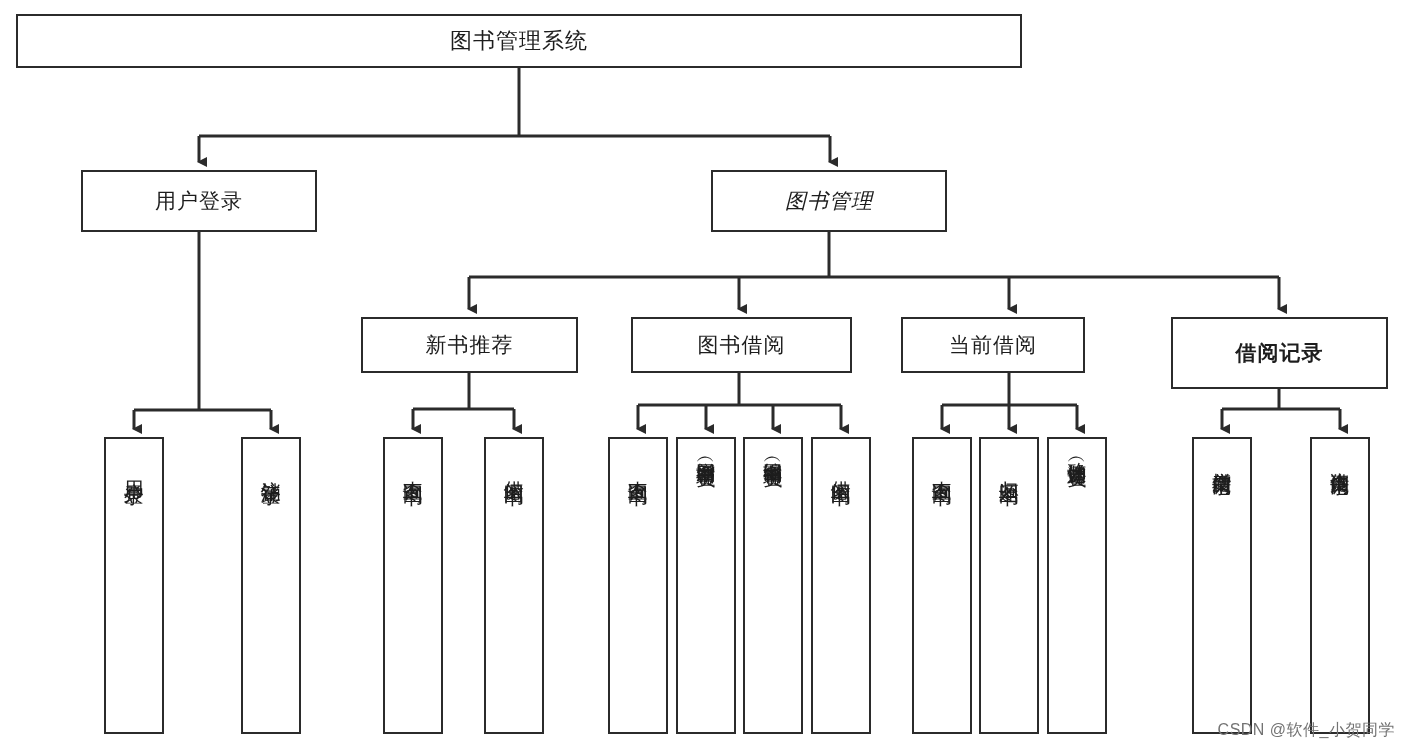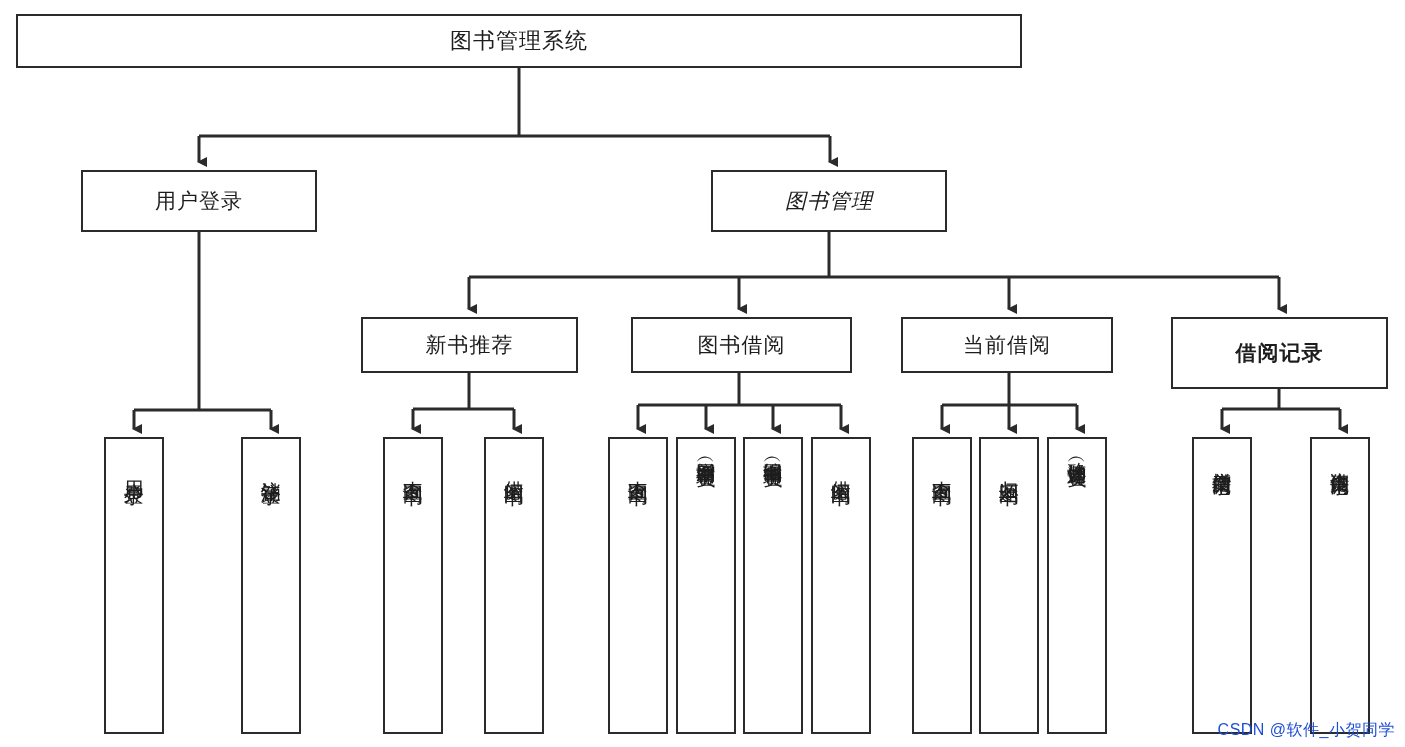--- a/index.html
+++ b/index.html
@@ -5,21 +5,21 @@
   html,body{margin:0;padding:0;background:#ffffff;}
   body{width:1405px;height:747px;font-family:"Liberation Sans","DejaVu Sans",sans-serif;overflow:hidden;}
   #stage{position:relative;width:1405px;height:747px;background:#fff;}
   #wires{position:absolute;left:0;top:0;width:1405px;height:747px;}
   .node{position:absolute;box-sizing:border-box;background:#ffffff;border:2px solid #2b2b2b;display:flex;align-items:center;justify-content:center;}
   .node.hbox{font-size:21px;color:#1d1d1d;letter-spacing:1px;}
   .node.root{font-size:22px;text-align:right;}
   .leaf{position:absolute;box-sizing:border-box;background:#ffffff;border:2px solid #2b2b2b;display:flex;align-items:flex-start;justify-content:center;padding-top:26px;}
   .leaf span{writing-mode:vertical-rl;text-orientation:upright;font-size:20px;line-height:1.12;color:#1d1d1d;letter-spacing:2px;white-space:nowrap;}
   .leaf.tall span{font-size:19px;letter-spacing:1px;}
-  #watermark{position:absolute;right:10px;bottom:6px;font-size:16px;color:#1d4ed8;letter-spacing:.5px;white-space:nowrap;}
+  #watermark{position:absolute;right:10px;bottom:6px;font-size:16px;color:#737373;letter-spacing:.5px;white-space:nowrap;}
 </style>
 </head>
 <body>
 
 <div id="stage">
 
   <svg id="wires" viewBox="0 0 1405 747">
     <defs>
       <marker id="ah" markerWidth="10" markerHeight="10" refX="5" refY="8" orient="auto" markerUnits="userSpaceOnUse">
         <path d="M0,0 L10,0 L5,10 z" fill="#2b2b2b"></path>
@@ -79,21 +79,21 @@
   <div class="node hbox" style="left:711px;top:170px;width:236px;height:62px;font-style:italic;">
     <span>图书管理</span>
   </div>
 
   <div class="node hbox" style="left:361px;top:317px;width:217px;height:56px;align-items:center;">
     <span>新书推荐</span>
   </div>
   <div class="node hbox" style="left:631px;top:317px;width:221px;height:56px;">
     <span>图书借阅</span>
   </div>
-  <div class="node hbox" style="left:901px;top:317px;width:212px;height:56px;">
+  <div class="node hbox" style="left:901px;top:317px;width:184px;height:56px;">
     <span>当前借阅</span>
   </div>
   <div class="node hbox" style="left:1171px;top:317px;width:217px;height:72px;font-weight:bold;">
     <span>借阅记录</span>
   </div>
 
   <div class="leaf" style="left:104px;top:437px;width:60px;height:297px;">
     <span>用户登录</span>
   </div>
   <div class="leaf" style="left:241px;top:437px;width:60px;height:297px;">

